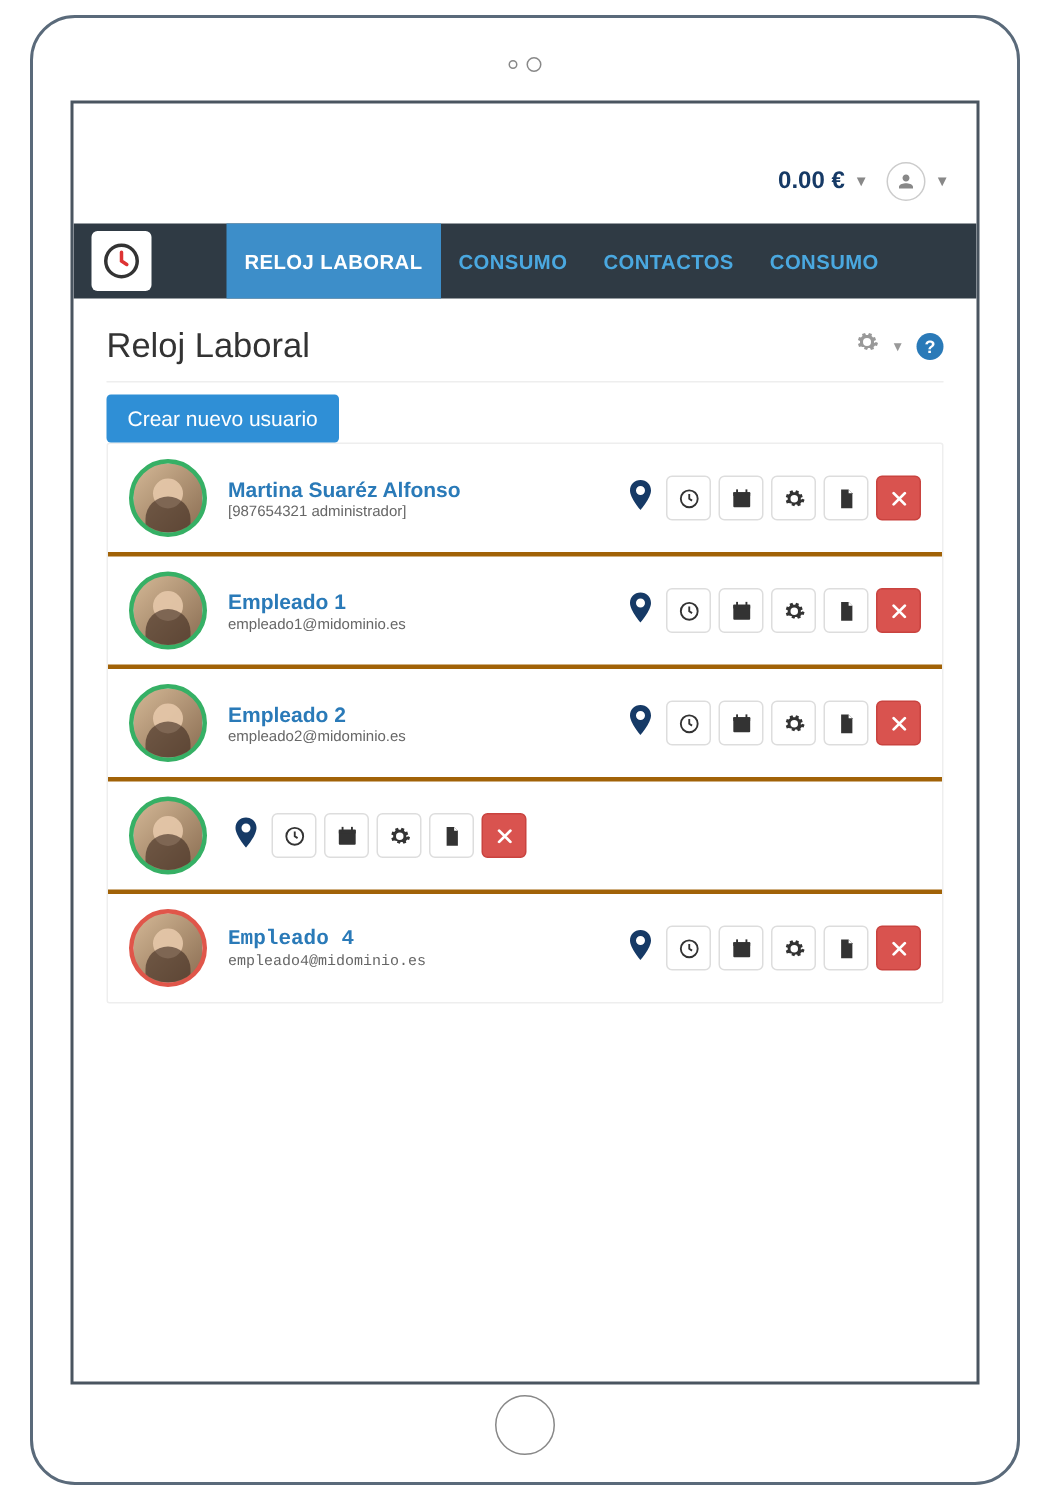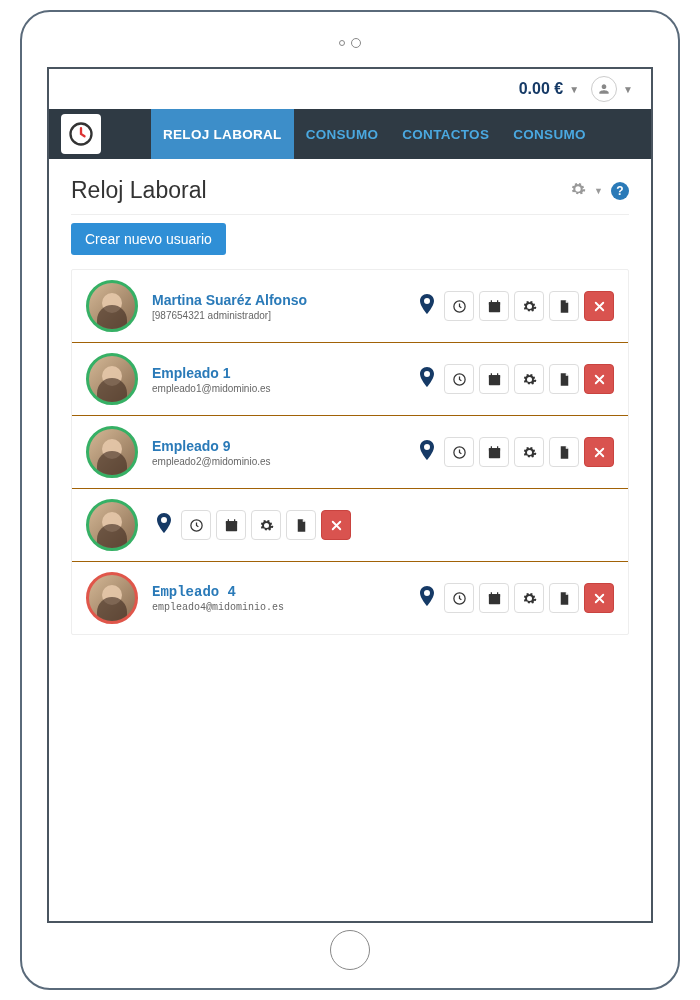--- a/index.html
+++ b/index.html
@@ -31,24 +31,24 @@
     transform: translateX(-50%);
     width: 40px; height: 40px; border: 1.5px solid #888; border-radius: 50%;
   }
   .screen {
     width: 100%; height: 100%;
     border: 2px solid #4a5560;
     background: #fff;
     overflow: hidden;
   }
   .topbar {
-    height: 40px;
+    height: 56px;
     display: flex; justify-content: flex-end; align-items: center;
     padding: 12px 18px; gap: 6px;
-    font-weight: bold; color: #163a66; font-size: 16px;
+    font-weight: bold; color: #163a66; font-size: 16px; margin-top: 24px;
   }
   .topbar .caret { font-size: 10px; color: #888; }
   .user-circle {
     width: 26px; height: 26px; border: 1px solid #ccc; border-radius: 50%;
     display: flex; align-items: center; justify-content: center;
     margin-left: 6px;
   }
   .user-circle svg { width: 14px; height: 14px; fill: #888; }
   .navbar {
     background: #2f3a44; height: 50px;
@@ -77,26 +77,26 @@
   .header-icons { display: flex; align-items: center; gap: 8px; }
   .gear-small svg { width: 16px; height: 16px; fill: #999; }
   .help-circle {
     width: 18px; height: 18px; background: #2a7ab8; color: #fff;
     border-radius: 50%; display: flex; align-items: center; justify-content: center;
     font-size: 12px; font-weight: bold;
   }
   .btn-primary {
     background: #2f8fd6; color: #fff; border: none;
     padding: 8px 14px; font-size: 14px; border-radius: 3px;
-    cursor: pointer; margin-bottom: 14px;
+    cursor: pointer; 
   }
   .user-list { border: 1px solid #eee; border-radius: 2px; }
   .user-row {
     display: flex; align-items: center; padding: 10px 14px;
-    border-bottom: 1px solid #a16207; gap: 14px;
+    border-bottom: 3px solid #a16207; gap: 14px;
   }
   .user-row:last-child { border-bottom: none; font-family: Liberation Mono, monospace; }
   .avatar {
     width: 52px; height: 52px; border-radius: 50%;
     border: 3px solid #36b065; flex-shrink: 0;
     background: linear-gradient(135deg, #d4b896 0%, #8a6d52 100%);
     position: relative; overflow: hidden;
   }
   .avatar.red { border-color: #e0564a; }
   .avatar::after {
@@ -258,21 +258,21 @@
                 <svg viewBox="0 0 24 24">
                   <path d="M18 6L6 18M6 6l12 12" stroke="#fff" stroke-width="3" stroke-linecap="round"></path>
                 </svg>
               </span>
           </div>
         </div>
 
         <div class="user-row">
           <div class="avatar"></div>
           <div class="user-info">
-            <div class="user-name">Empleado 9</div>
+            <div class="user-name">Empleado 2</div>
             <div class="user-sub">empleado2@midominio.es</div>
           </div>
           <div class="row-actions">
             <span class="pin-icon"><svg viewBox="0 0 24 24">
                   <path d="M12 2C8 2 5 5 5 9c0 5 7 13 7 13s7-8 7-13c0-4-3-7-7-7zm0 10a3 3 0 110-6 3 3 0 010 6z"></path>
                 </svg></span>
             <span class="icon-btn">
                 <svg viewBox="0 0 24 24">
                   <circle cx="12" cy="12" r="9" fill="none" stroke="#333" stroke-width="2"></circle>
                   <path d="M12 7v5l3 2" stroke="#333" stroke-width="2" fill="none"></path>

